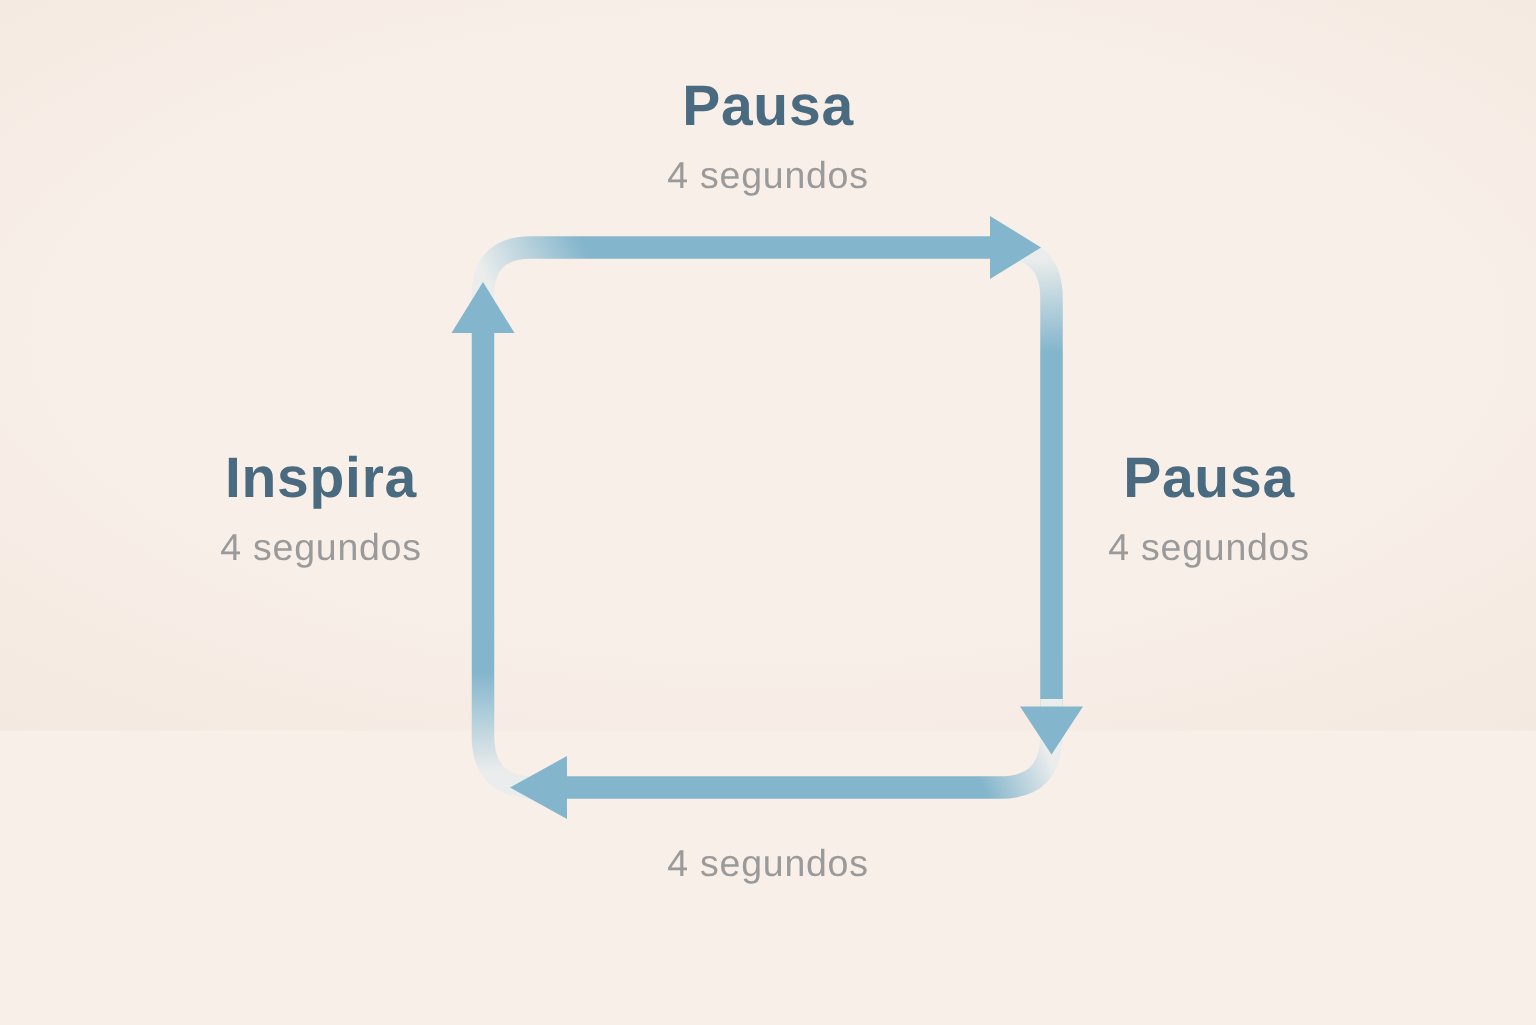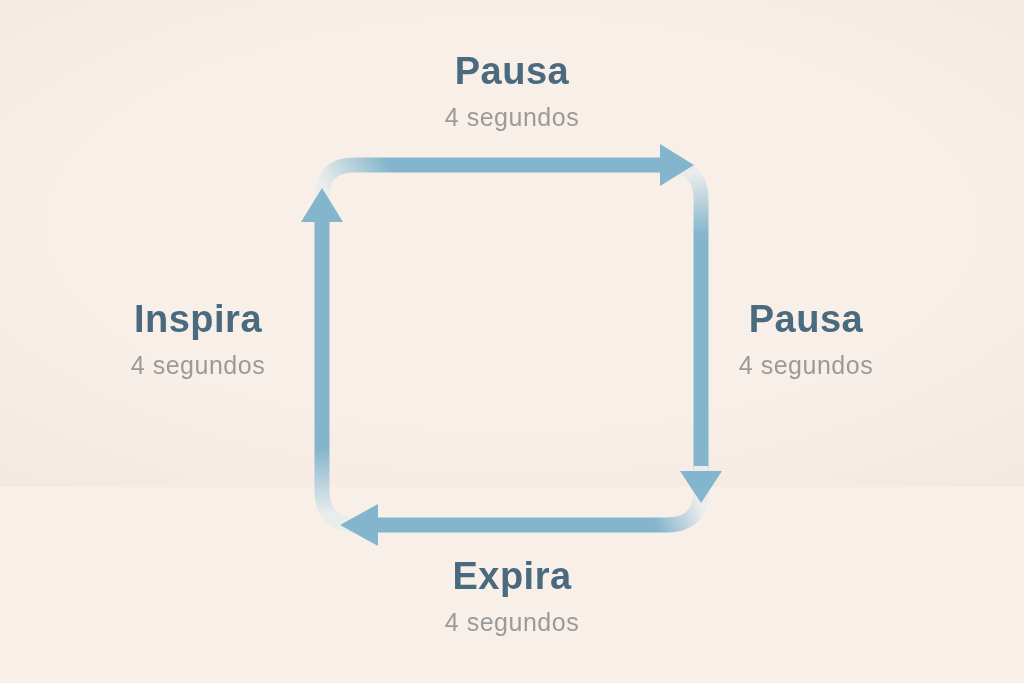--- a/index.html
+++ b/index.html
@@ -44,21 +44,21 @@
   }
   .step .sub {
     margin-top: 4px;
     font-size: 25px;
     line-height: 38px;
     font-weight: 400;
     letter-spacing: 0.5px;
     color: var(--sublabel);
   }
   .step-top    { left: 512px; top: 48px;  }
-  .step-left   { left: 198px; top: 296px; }
+  .step-left   { left: 214px; top: 296px; }
   .step-right  { left: 806px; top: 296px; }
   .step-bottom { left: 512px; top: 553px; }
 </style>
 </head>
 <body>
 
 <div class="stage">
 
   <svg class="cycle-svg" viewBox="0 0 1024 683" xmlns="http://www.w3.org/2000/svg">
     <defs>
@@ -100,17 +100,16 @@
     <div class="label">Inspira</div>
     <div class="sub">4 segundos</div>
   </div>
 
   <div class="step step-right">
     <div class="label">Pausa</div>
     <div class="sub">4 segundos</div>
   </div>
 
   <div class="step step-bottom">
-    <div class="label">Expira</div>
     <div class="sub">4 segundos</div>
   </div>
 
 </div>
 
 </body></html>

